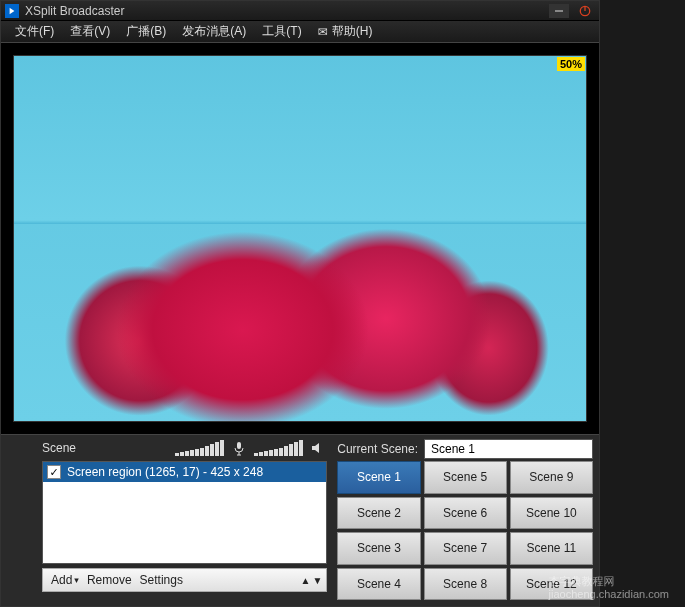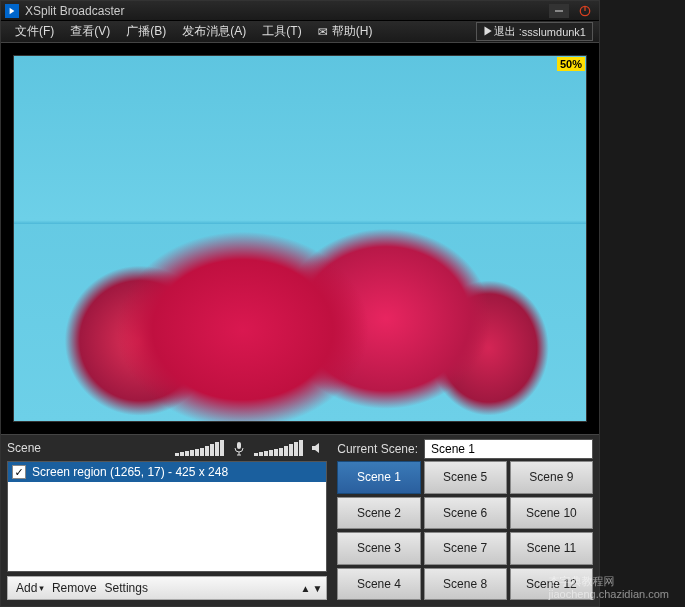--- a/index.html
+++ b/index.html
@@ -15,30 +15,30 @@
 .closebtn { width: 20px; height: 14px; display: flex; align-items: center; justify-content: center; cursor: pointer; }
 .closebtn svg { width: 12px; height: 12px; }
 .menubar { height: 22px; background: linear-gradient(to bottom, #2a2a2a, #1a1a1a); display: flex; align-items: center; padding: 0 6px; border-bottom: 1px solid #444; }
 .menu-item { color: #ddd; font-size: 12px; padding: 2px 8px; cursor: pointer; }
 .menu-help { display: flex; align-items: center; gap: 4px; }
 .menu-exit { margin-left: auto; display: flex; align-items: center; background: #222; border: 1px solid #555; padding: 1px 6px; font-size: 11px; color: #ddd; }
 .preview-area { flex: 1; background: #000; padding: 12px; position: relative; border-radius: 32px; }
 .preview-canvas { width: 100%; height: 100%; background: linear-gradient(to bottom, #5ec5e0 0%, #6dd0e8 45%, #4db8d8 46%, transparent 46%), radial-gradient(ellipse 180px 140px at 40% 75%, #d91850 0%, #c01040 50%, transparent 70%), radial-gradient(ellipse 140px 120px at 65% 72%, #e82560 0%, #b81848 60%, transparent 75%), radial-gradient(ellipse 100px 100px at 22% 78%, #e03058 0%, #a01840 60%, transparent 75%), radial-gradient(ellipse 80px 90px at 83% 80%, #d42555 0%, #a01840 60%, transparent 75%), linear-gradient(to bottom, #5ec5e0, #6dd0e8); position: relative; border: 1px solid #333; }
 .zoom-badge { position: absolute; top: 14px; right: 14px; background: #ffde00; color: #000; font-size: 11px; padding: 1px 3px; font-weight: bold; }
 .controls { height: 172px; background: #2a2a2a; display: flex; border-top: 1px solid #444; }
-.left-panel { width: 350px; display: flex; flex-direction: column; }
+.left-panel { width: 350px; display: flex; flex-direction: column; padding-left: 35px; }
 .audio-row { height: 26px; display: flex; align-items: center; padding: 0 6px; background: #2a2a2a; gap: 6px; }
 .scene-label { color: #ddd; font-size: 12px; margin-right: auto; }
 .vol-bars { display: flex; align-items: flex-end; gap: 1px; height: 16px; }
 .vbar { width: 4px; background: #ddd; }
 .mic-icon, .spk-icon { width: 18px; height: 18px; display: flex; align-items: center; justify-content: center; }
 .sources-list { flex: 1; background: #fff; margin: 0 6px; border: 1px solid #555; overflow: hidden; }
 .source-row { display: flex; align-items: center; height: 20px; background: #1a5f9e; color: #fff; font-size: 12px; padding: 0 4px; gap: 6px; }
 .source-checkbox { width: 14px; height: 14px; background: #fff; border: 1px solid #888; display: flex; align-items: center; justify-content: center; font-size: 11px; color: #000; }
-.bottom-toolbar { height: 24px; background: linear-gradient(to bottom, #f8f8f8, #e0e0e0); margin: 4px 6px 6px 6px; display: flex; align-items: center; padding: 0 4px; border: 1px solid #aaa; font-size: 12px; color: #222; }
+.bottom-toolbar { height: 24px; background: linear-gradient(to bottom, #f8f8f8, #e0e0e0); margin: 4px 6px 14px 6px; display: flex; align-items: center; padding: 0 4px; border: 1px solid #aaa; font-size: 12px; color: #222; }
 .tb-btn { padding: 0 4px; cursor: pointer; display: flex; align-items: center; gap: 2px; }
 .tb-sep { flex: 1; }
 .tb-arrows { display: flex; gap: 2px; font-size: 10px; }
 .right-panel { flex: 1; display: flex; flex-direction: column; padding: 2px 6px 6px 4px; }
 .current-row { height: 24px; display: flex; align-items: center; gap: 6px; }
 .current-label { color: #ddd; font-size: 12px; white-space: nowrap; }
 .current-input { flex: 1; height: 20px; background: #fff; border: 1px solid #555; font-size: 12px; padding: 0 6px; }
 .scene-grid { flex: 1; display: grid; grid-template-columns: repeat(3, 1fr); grid-template-rows: repeat(4, 1fr); gap: 3px; }
 .scene-btn { background: linear-gradient(to bottom, #e8e8e8, #c8c8c8); border: 1px solid #888; font-size: 12px; color: #222; display: flex; align-items: center; justify-content: center; cursor: pointer; }
 .scene-btn.active { background: linear-gradient(to bottom, #3a7ab8, #2a5f9e); color: #fff; border-color: #1a4a7a; }
@@ -69,24 +69,20 @@
 
   <div class="menubar">
     <div class="menu-item">文件(F)</div>
     <div class="menu-item">查看(V)</div>
     <div class="menu-item">广播(B)</div>
     <div class="menu-item">发布消息(A)</div>
     <div class="menu-item">工具(T)</div>
     <div class="menu-item menu-help">
       <span>✉</span>
       <span>帮助(H)</span>
-    </div>
-    <div class="menu-exit">
-      <span>▶退出 : </span>
-      <span>ssslumdunk1</span>
     </div>
   </div>
 
   <div class="preview-area">
     <div class="preview-canvas"></div>
     <div class="zoom-badge">50%</div>
   </div>
 
   <div class="controls">
     <div class="left-panel">

